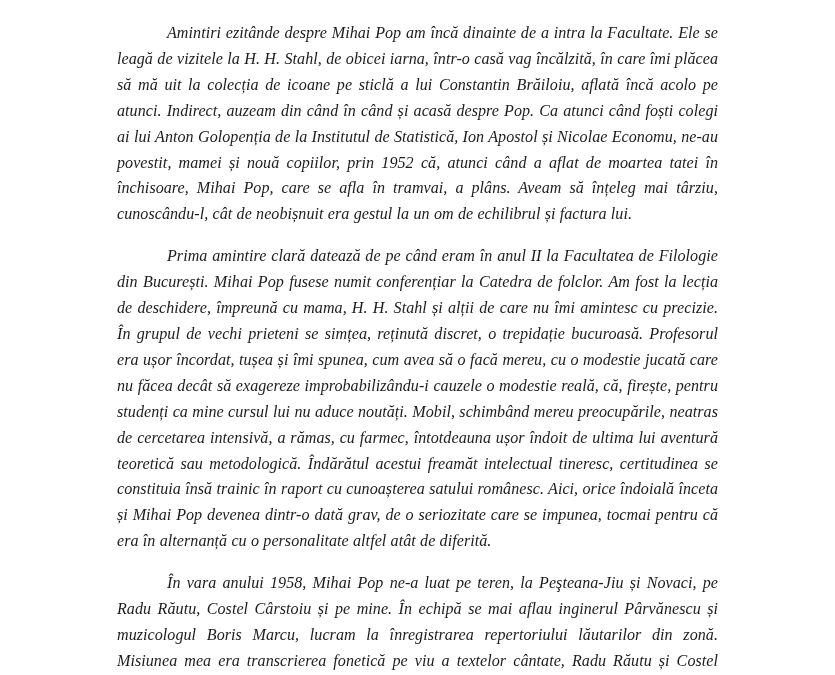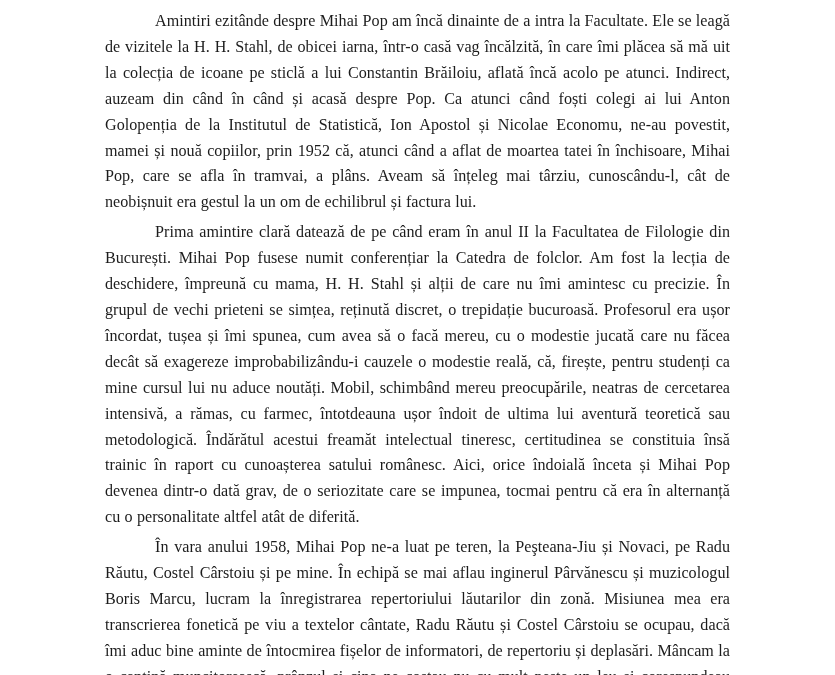--- a/index.html
+++ b/index.html
@@ -23,30 +23,31 @@
     background: #ffffff;
     overflow: hidden;
   }
   .text-column {
     position: absolute;
     left: 101px;
     top: 4px;
     width: 633px;
   }
   .para {
-    margin: 4px;
+    margin: 16px;
     padding: 0;
     text-align: justify;
     text-justify: inter-word;
     text-indent: 50px;
     font-size: 16.1px;
     line-height: 25.9px;
     letter-spacing: 0.04px;
     word-spacing: 0.2px;
     hyphens: manual;
+    font-style: italic;
   }
   .para + .para {
     margin-top: 0;
   }
   
   .para-clipped {
     
   }
 </style>
 </head>

